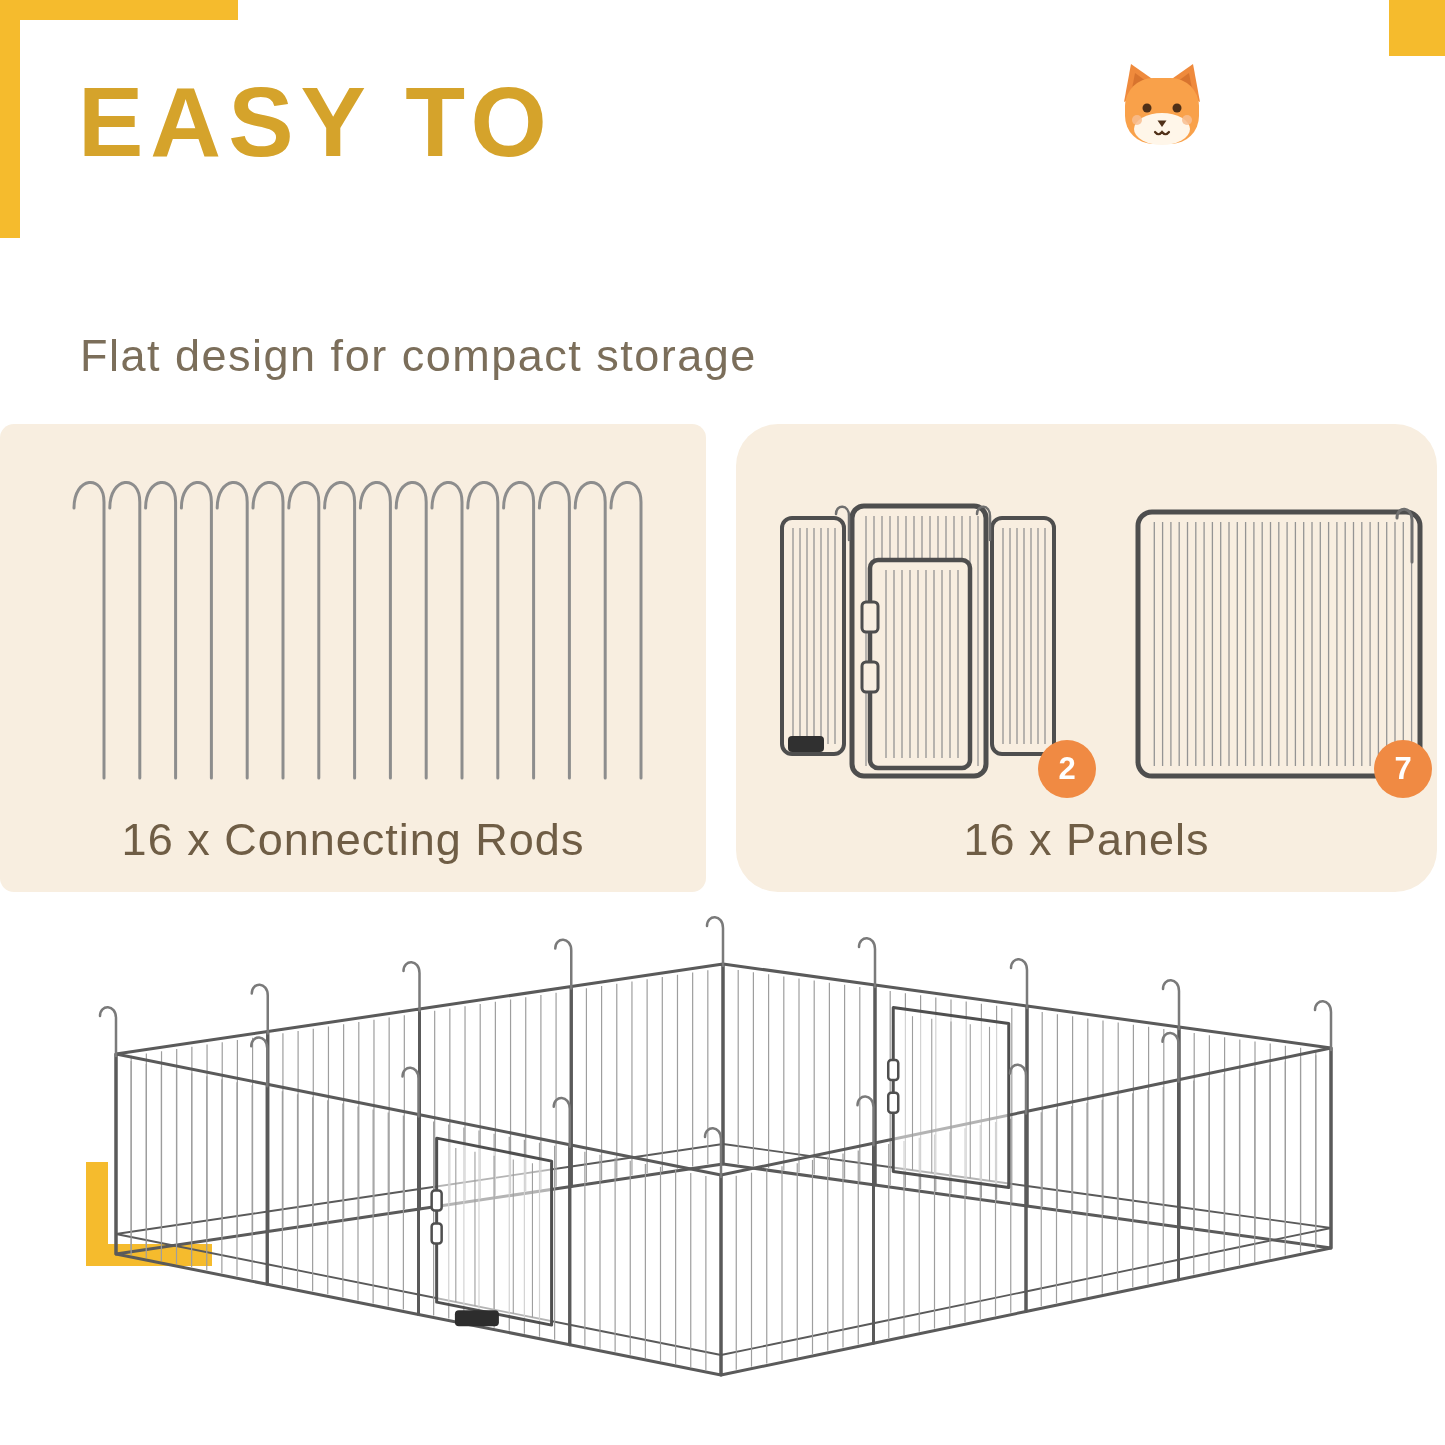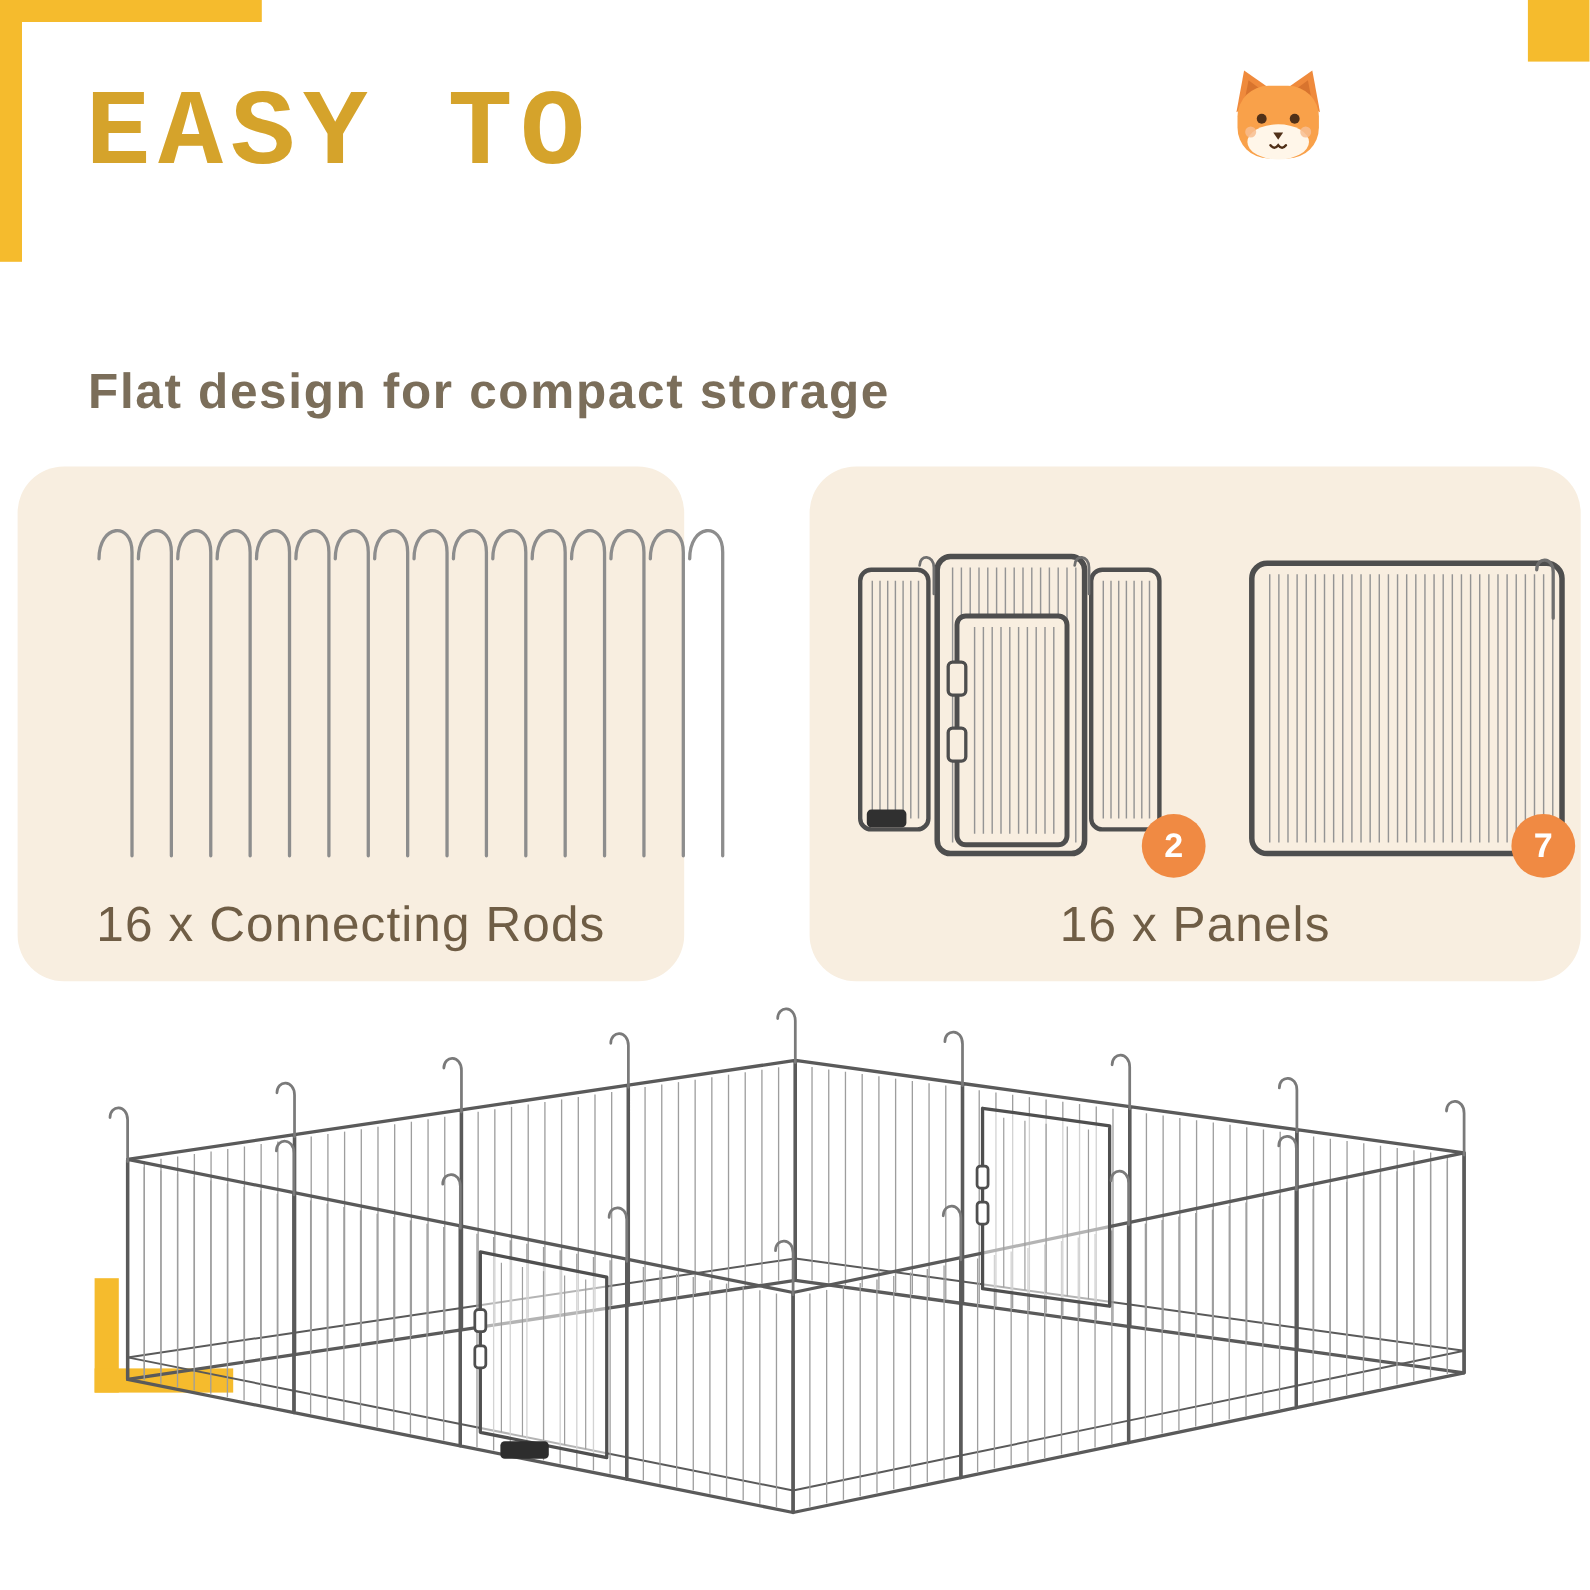--- a/index.html
+++ b/index.html
@@ -11,30 +11,29 @@
   .corner-tl .bar-h{position:absolute;left:0;top:0;width:238px;height:20px;background:var(--corner-accent,#F5BB2D);}
   .corner-tl .bar-v{position:absolute;left:0;top:0;width:20px;height:238px;background:var(--corner-accent,#F5BB2D);}
   .corner-tr{position:absolute;right:0;top:0;width:56px;height:56px;background:var(--corner-accent,#F5BB2D);}
   .corner-bl .bar-v{position:absolute;left:86px;top:1162px;width:22px;height:104px;background:var(--corner-accent,#F5BB2D);}
   .corner-bl .bar-h{position:absolute;left:86px;top:1244px;width:126px;height:22px;background:var(--corner-accent,#F5BB2D);}
   
   .title{
     position:absolute;left:78px;top:64px;margin:0;
     font-size:98px;font-weight:800;letter-spacing:7px;line-height:1.2;
     color:var(--title,#D5A32B);
-    font-family:Liberation Mono, monospace;
   }
   .subtitle{
     position:absolute;left:80px;top:330px;margin:0;
-    font-size:45px;letter-spacing:1.5px;color:var(--subtitle-text,#7B6E5A);font-weight:bold;
+    font-size:45px;letter-spacing:1.5px;color:var(--subtitle-text,#7B6E5A);
   }
   .fox{position:absolute;left:1112px;top:58px;width:100px;height:100px;}
   
   .card{position:absolute;top:424px;height:468px;background:var(--card-bg,#F8EEE0);border-radius:42px;}
-  .card-rods{left:16px;width:606px;}
+  .card-rods{left:0;width:706px;border-radius:14px;}
   .card-panels{left:736px;width:701px;}
   .card-label{
     position:absolute;left:0;right:0;bottom:26px;text-align:center;
     font-size:45px;letter-spacing:1px;font-weight:500;color:var(--label-text,#6F5D45);
   }
   #rods-svg{position:absolute;left:66px;top:38px;}
   #panels-svg{position:absolute;left:30px;top:74px;}
   .badge{
     position:absolute;width:58px;height:58px;border-radius:50%;
     background:var(--badge,#F08A43);color:#fff;font-size:31px;font-weight:bold;

